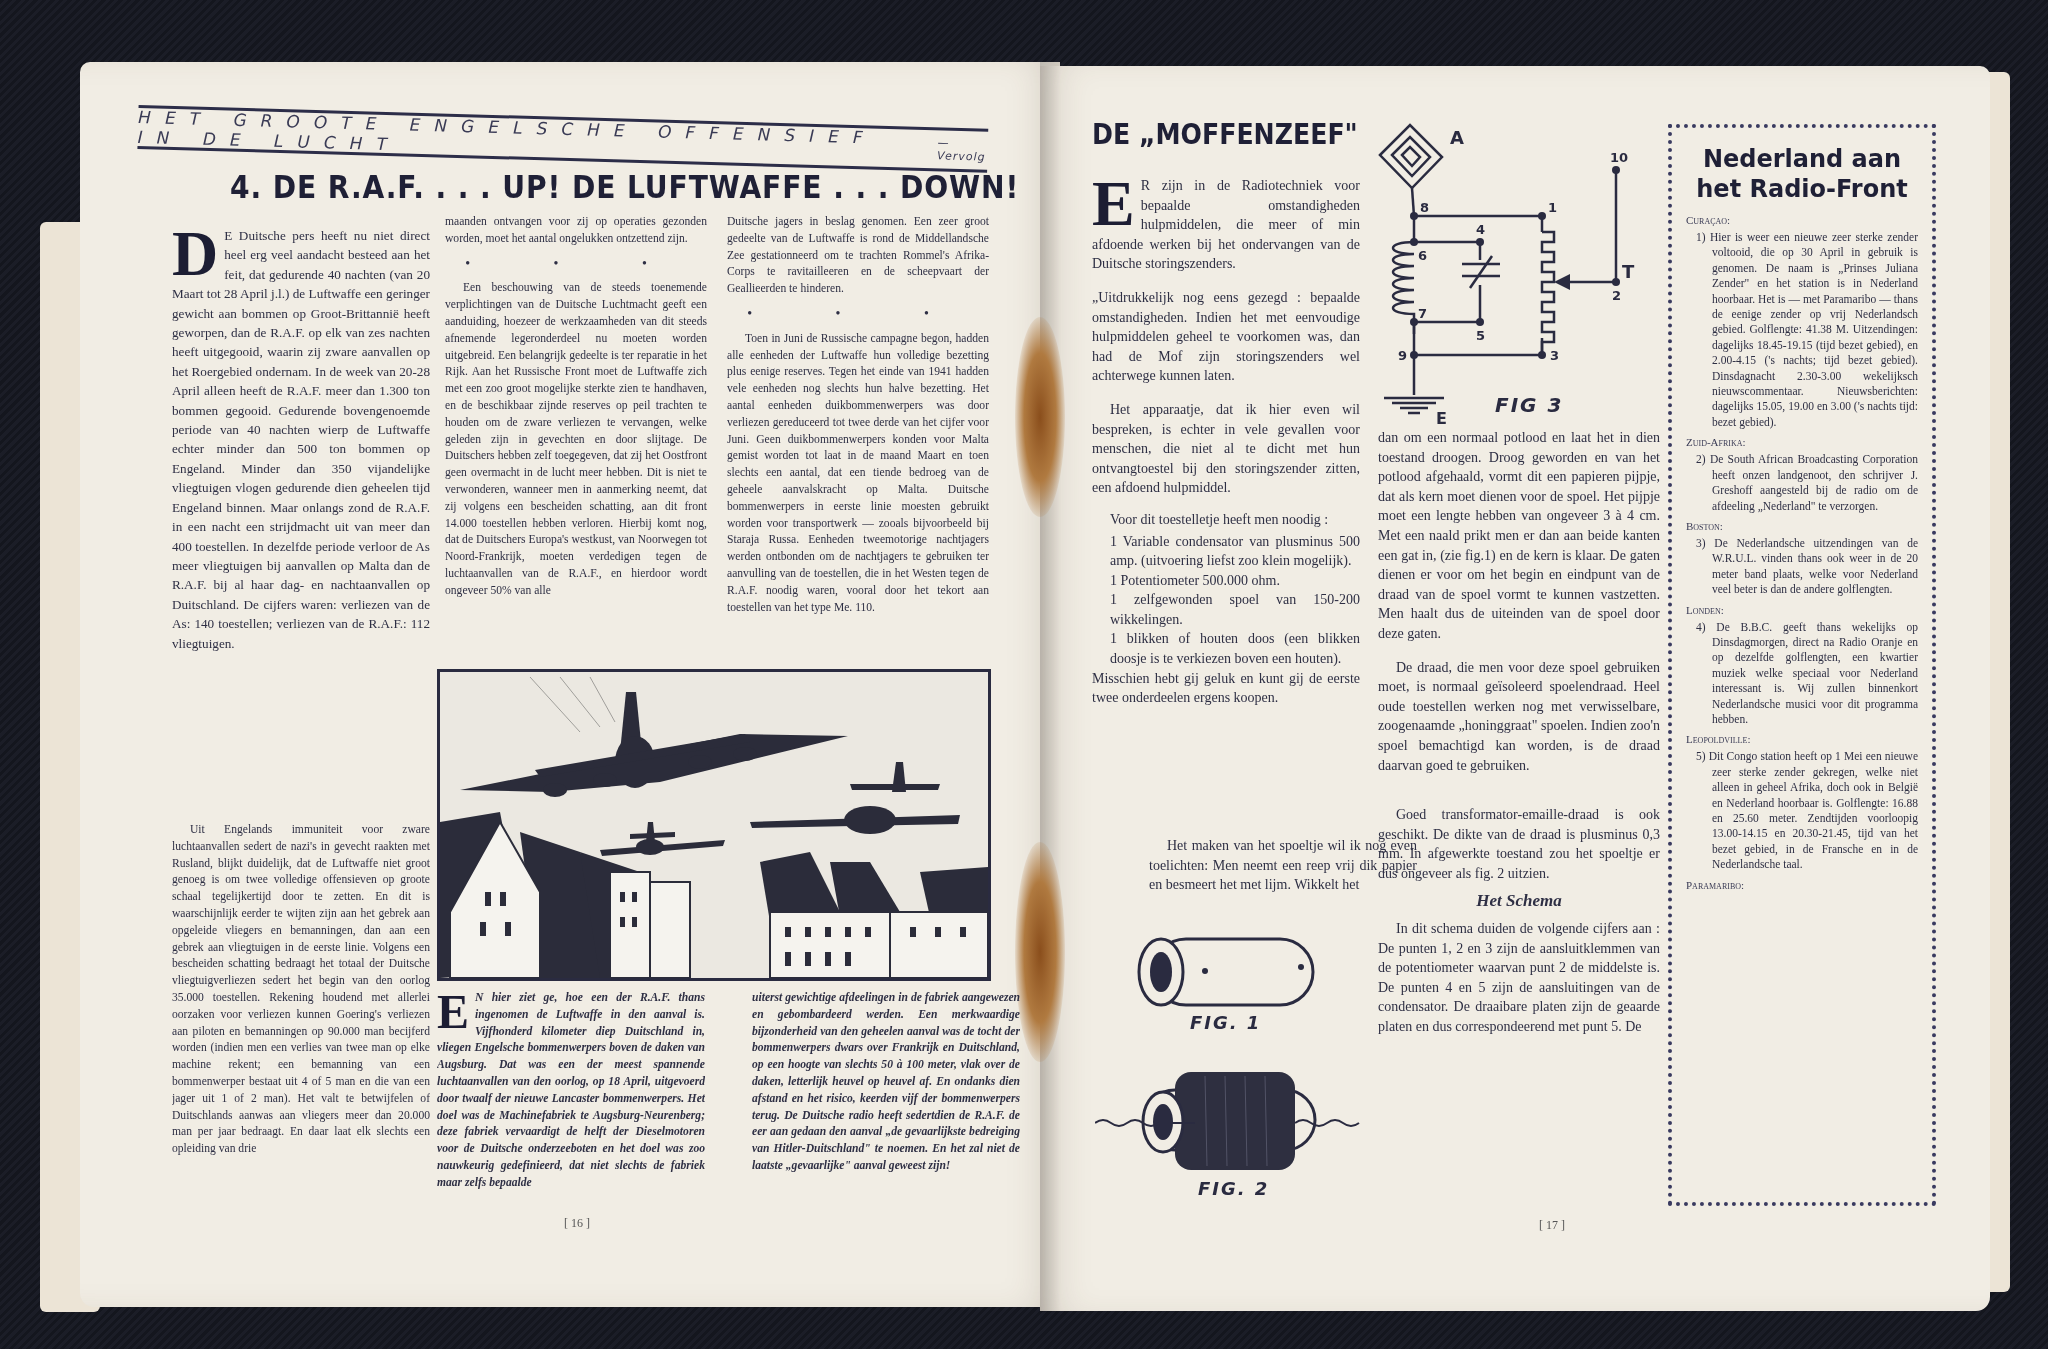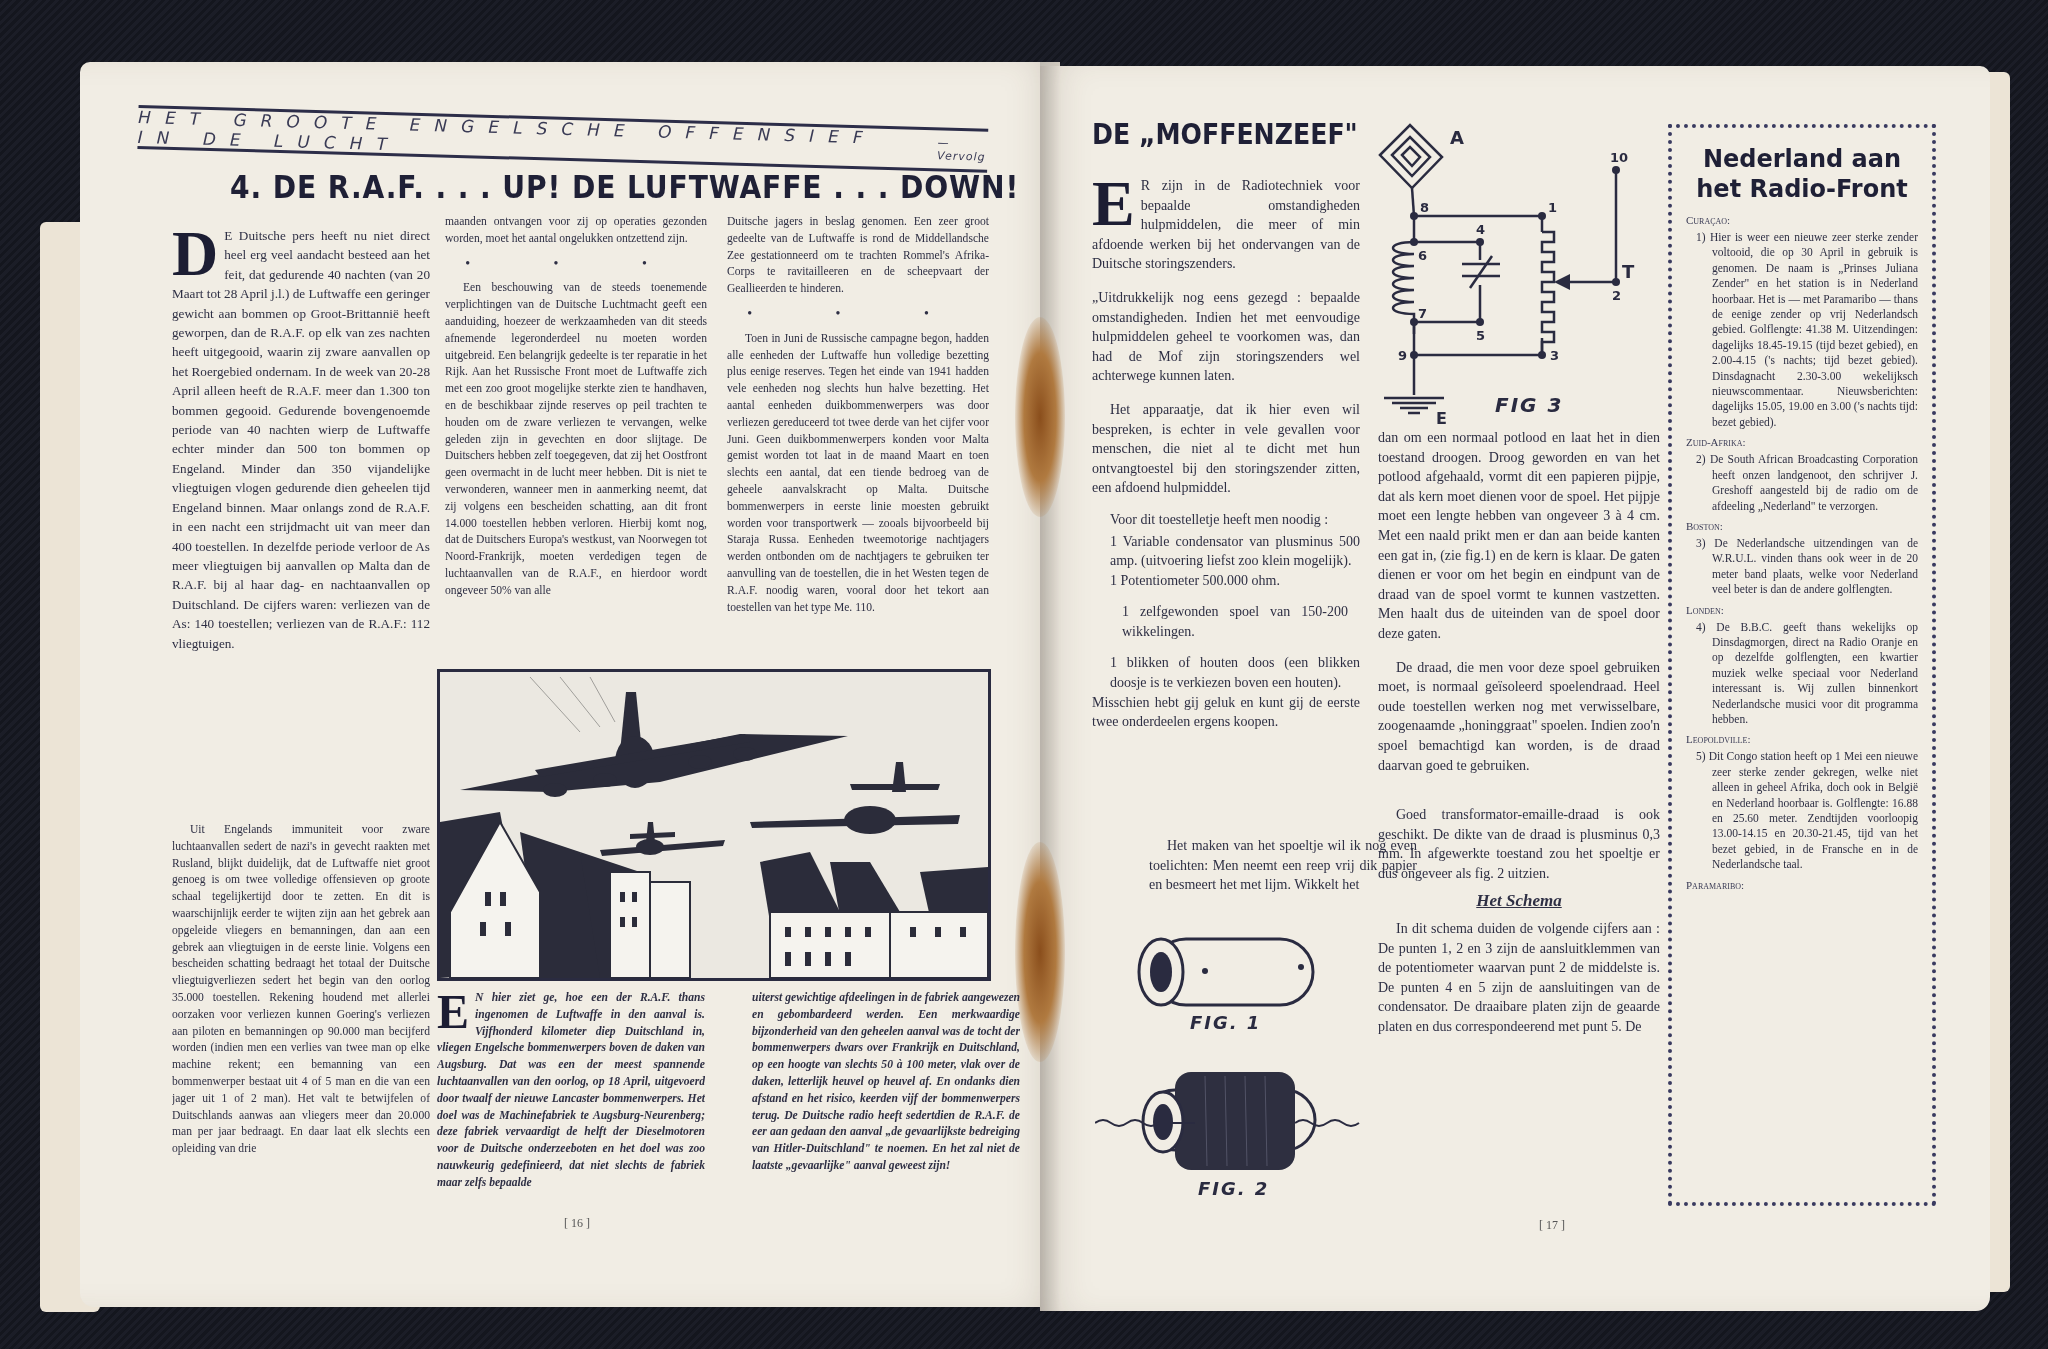--- a/index.html
+++ b/index.html
@@ -29,21 +29,21 @@
   .dots{text-align:center;letter-spacing:40px;margin:2px 0 8px;font-size:14px;}
   .small{font-size:11.6px;line-height:16.8px;}
   .illus{position:absolute;left:437px;top:669px;width:548px;height:306px;border:3px solid #2a2b40;background:#e9e6df;overflow:hidden;}
   .pagenum{position:absolute;font-size:12px;color:#555;padding-left:24px;}
   .right-title{position:absolute;left:1092px;top:118px;font-family:"DejaVu Sans",sans-serif;font-weight:bold;font-size:28px;color:#1f2036;transform:scaleX(.9);transform-origin:left;}
   .sidebar-box{position:absolute;left:1668px;top:124px;width:268px;height:1082px;border:4px dotted #3a3b60;padding:10px 14px;box-sizing:border-box;}
   .sidebar-title{font-family:"DejaVu Sans",sans-serif;font-weight:bold;font-size:24px;line-height:30px;text-align:center;color:#1f2036;margin:6px 0 10px;}
   .sb-head{font-variant:small-caps;font-size:11px;margin:6px 0 4px;color:#3a3b55;}
   .sb-item{font-size:11.5px;line-height:15.4px;text-align:justify;padding-left:26px;text-indent:-16px;margin-bottom:6px;color:#2e2f44;}
   .fig-label{position:absolute;font-family:"DejaVu Sans",sans-serif;font-style:italic;font-weight:bold;font-size:18px;color:#2a2b40;letter-spacing:2px;}
-  .subhead{text-align:center;font-style:italic;font-weight:bold;font-size:17px;margin:6px 0 2px;text-indent:0 !important;text-decoration:underline;}
+  .subhead{text-align:center;font-style:italic;font-weight:bold;font-size:17px;margin:6px 0 2px;text-indent:0 !important;}
 </style>
 </head>
 <body>
 
 <div class="cloth"></div>
 
 <div class="booklet">
   <div class="page-back" style="left:0;top:160px;width:60px;height:1090px;"></div>
   <div class="page-back" style="left:1900px;top:10px;width:70px;height:1220px;"></div>
   <div class="page left"></div>
@@ -159,21 +159,21 @@
 
 <div class="right-title">DE „MOFFENZEEF"</div>
 
 <div class="col" style="left:1092px;top:176px;width:268px;height:630px;font-size:14px;line-height:19.6px;">
   <p class="noind"><span class="dropcap">E</span><span>R zijn in de Radiotechniek voor bepaalde omstandigheden hulpmiddelen, die meer of min afdoende werken bij het ondervangen van de Duitsche storingszenders.</span></p>
   <p class="noind" style="margin-top:14px;">„Uitdrukkelijk nog eens gezegd : bepaalde omstandigheden. Indien het met eenvoudige hulpmiddelen geheel te voorkomen was, dan had de Mof zijn storingszenders wel achterwege kunnen laten.</p>
   <p style="margin-top:14px;">Het apparaatje, dat ik hier even wil bespreken, is echter in vele gevallen voor menschen, die niet al te dicht met hun ontvangtoestel bij den storingszender zitten, een afdoend hulpmiddel.</p>
   <p style="margin-top:12px;margin-bottom:2px;">Voor dit toestelletje heeft men noodig :</p>
   <p style="margin:0;padding-left:18px;text-indent:0;">1 Variable condensator van plusminus 500 amp. (uitvoering liefst zoo klein mogelijk).</p>
   <p style="margin:0;padding-left:18px;text-indent:0;">1 Potentiometer 500.000 ohm.</p>
-  <p style="margin:12px;padding-left:18px;text-indent:0;">1 zelfgewonden spoel van 150-200 wikkelingen.</p>
+  <p style="margin:0;padding-left:18px;text-indent:0;">1 zelfgewonden spoel van 150-200 wikkelingen.</p>
   <p style="margin:0;padding-left:18px;text-indent:0;">1 blikken of houten doos (een blikken doosje is te verkiezen boven een houten).</p>
   <p class="noind">Misschien hebt gij geluk en kunt gij de eerste twee onderdeelen ergens koopen.</p>
 </div>
 <div class="col" style="left:1149px;top:836px;width:268px;height:90px;font-size:14px;line-height:19.6px;">
   <p>Het maken van het spoeltje wil ik nog even toelichten: Men neemt een reep vrij dik papier en besmeert het met lijm. Wikkelt het</p>
 </div>
 
 <svg style="position:absolute;left:1125px;top:935px;" width="210" height="80">
   <rect x="28" y="4" width="160" height="66" rx="33" fill="none" stroke="#2a2b40" stroke-width="3"></rect>
   <ellipse cx="36" cy="37" rx="22" ry="33" fill="#f1ede4" stroke="#2a2b40" stroke-width="3"></ellipse>

